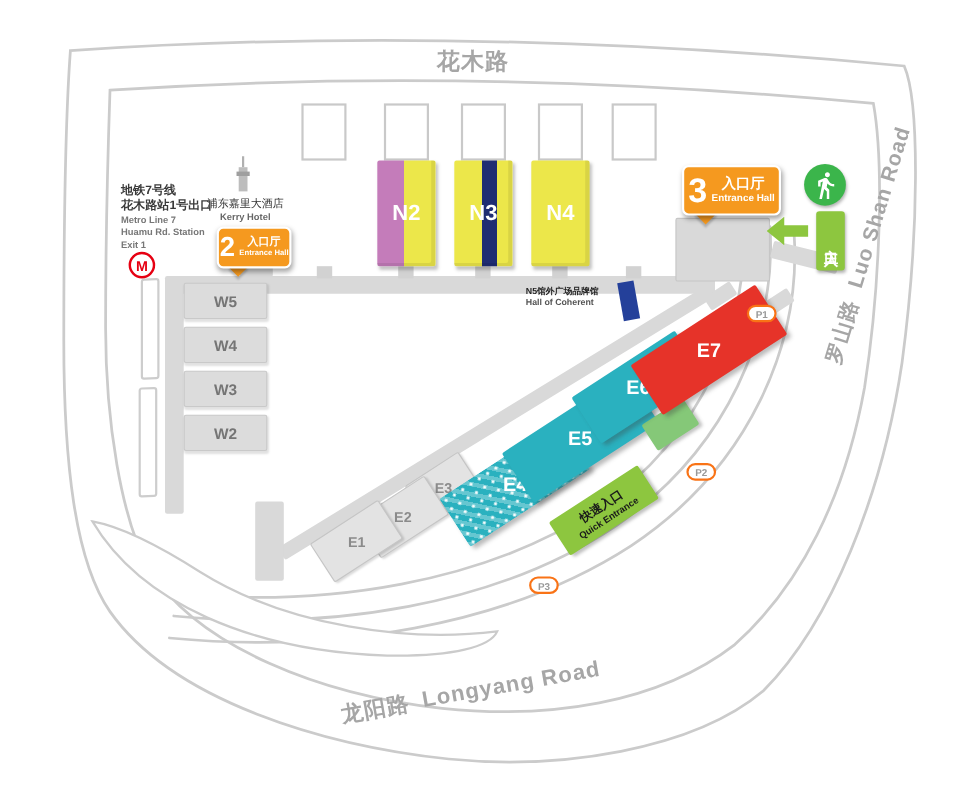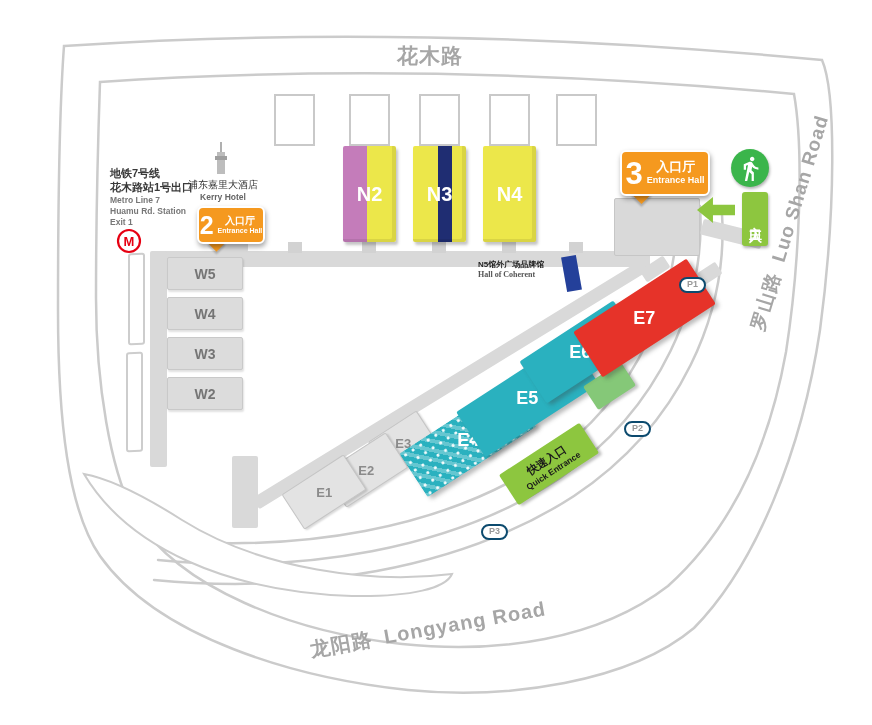--- a/index.html
+++ b/index.html
@@ -23,22 +23,22 @@
             color:#fff; font-weight:bold; font-size:18px; border-radius:2px;
             box-shadow:2px 4px 4px rgba(60,60,60,.35); }
   .hall-e > span { transform:rotate(33deg); }
   .gray-e { background:#e3e3e3; border:1px solid #c5c5c5; color:#8b8b8b; font-size:13px;
             box-shadow:1px 2px 2px rgba(0,0,0,.15); }
   .e4pat { background-color:#2ab1bf;
            background-image:radial-gradient(circle, rgba(255,255,255,.95) 1.2px, transparent 1.7px),
                             repeating-linear-gradient(45deg, rgba(255,255,255,.28) 0 4px, transparent 4px 9px);
            background-size:9px 9px, auto; }
 
-  .pill { width:27px; height:16px; background:#fff; border:2px solid #0c4a6e; border-radius:9px;
-          color:#999; font-weight:bold; font-size:9px; display:flex; align-items:flex-start; justify-content:center; }
+  .pill { width:27px; height:16px; background:#fff; border:2px solid #f97316; border-radius:9px;
+          color:#999; font-weight:bold; font-size:9px; display:flex; align-items:flex-end; justify-content:center; }
 
   .badge { background:#f5991f; border:2px solid #fff; border-radius:6px; color:#fff;
            box-shadow:1px 3px 5px rgba(0,0,0,.35); display:flex; align-items:center; justify-content:center; gap:4px; }
   .badge-num { font-weight:bold; line-height:1; }
   .badge-txt { display:flex; flex-direction:column; font-weight:bold; line-height:1.15;align-items:center; }
   .tail { width:13px; height:13px; background:#f5991f; transform:rotate(45deg); box-shadow:2px 2px 2px rgba(0,0,0,.2); }
 
   .ped { width:38px; height:38px; border-radius:50%; background:#3bb54b; display:flex; align-items:center;
          justify-content:center; box-shadow:1px 2px 3px rgba(0,0,0,.3); }
   .arrow-left { width:38px; height:26px; background:#8dc63f;
@@ -53,21 +53,21 @@
            color:#1a1a1a; font-weight:bold; box-shadow:2px 3px 3px rgba(0,0,0,.25); }
   .quick .q-zh { font-size:11px; } .quick .q-en { font-size:8.5px; }
 
   .metro .m-zh { font-size:11px; font-weight:bold; color:#3a3a3a; line-height:1.3; }
   .metro .m-en { font-size:8.5px; font-weight:bold; color:#777; line-height:1.3; }
   .hotel { width:90px; text-align:center; }
   .hotel .h-zh { font-size:10px; font-weight:normal; color:#333; }
   .hotel .h-en { font-size:8.5px; font-weight:bold; color:#666; }
   .coherent-text { width:84px; text-align:left; }
   .coherent-text .c-zh { font-size:8px; font-weight:bold; color:#222; line-height:1.3; }
-  .coherent-text .c-en { font-size:8px; font-weight:bold; color:#555; line-height:1.3;font-family:Liberation Serif, serif; }
+  .coherent-text .c-en { font-size:8px; font-weight:bold; color:#555; line-height:1.3; }
 </style>
 </head>
 <body>
 
 <div id="stage">
 
   <svg class="abs" style="left:0;top:0" width="872" height="725" viewBox="0 0 872 725">
     <g fill="none" stroke="#cbcbcb" stroke-width="2.5" stroke-linecap="round">
       <path d="M 64,46 Q 420,22 822,60 C 836,92 836,210 820,330 C 802,450 756,565 694,628 C 630,682 508,700 408,690 C 296,678 158,638 100,556 C 68,510 58,420 58,310 C 58,200 60,100 64,46 Z"></path>
       <path d="M 100,82 Q 430,60 794,94 C 804,150 800,262 786,352 C 768,452 728,532 668,586 C 598,640 498,654 402,644 C 292,632 180,588 136,518 C 110,472 96,382 96,298 C 96,214 98,140 100,82 Z"></path>

